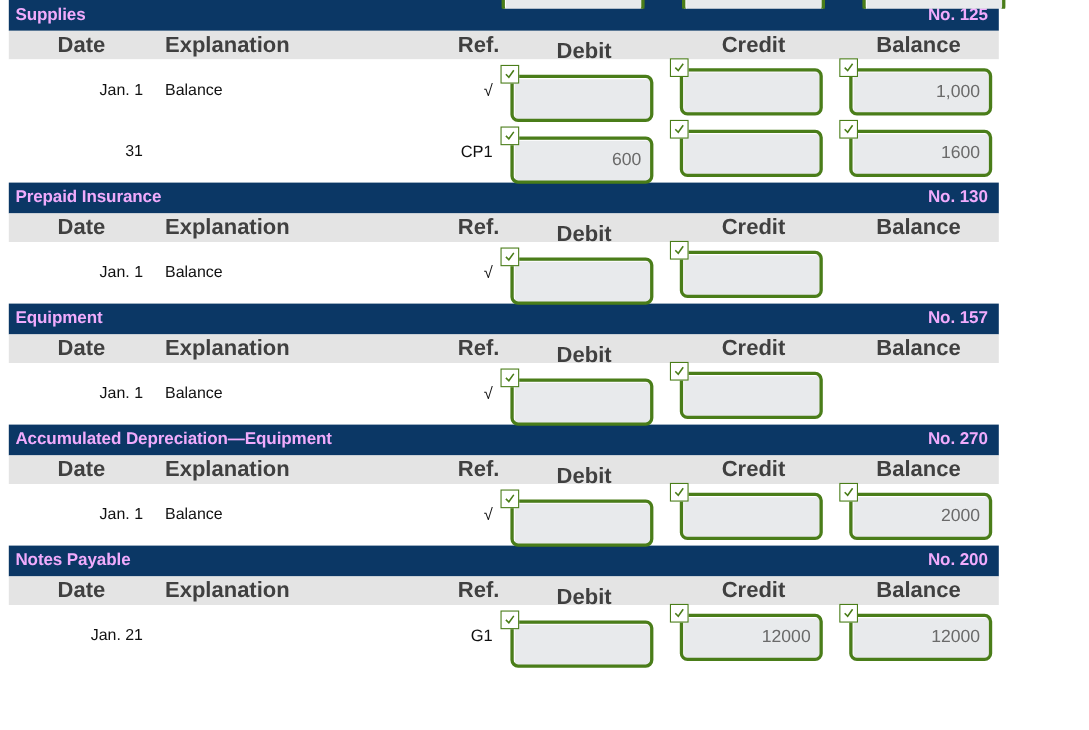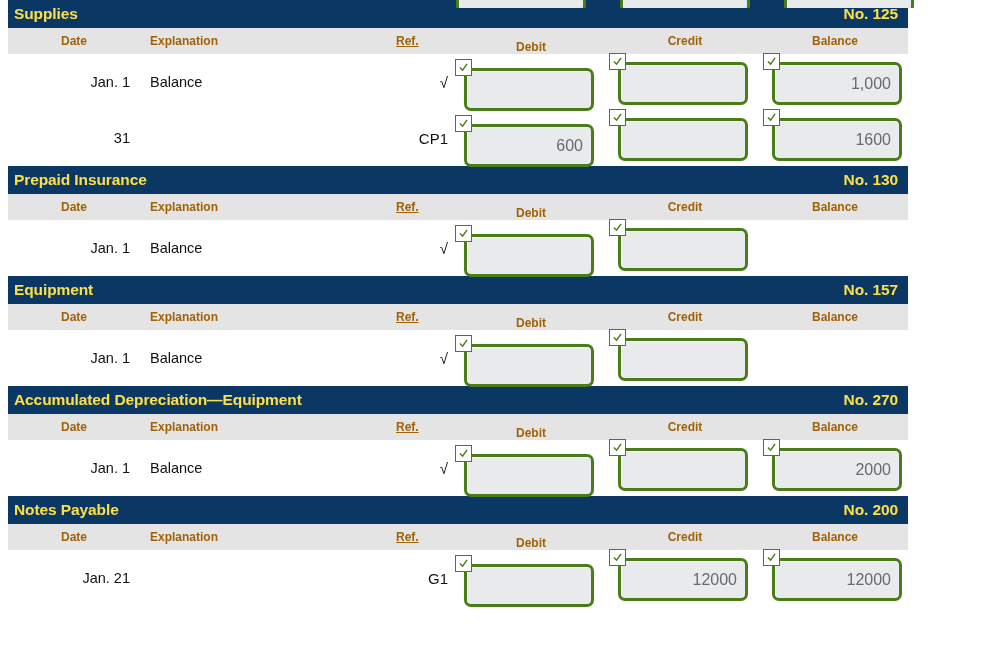--- a/index.html
+++ b/index.html
@@ -27,54 +27,54 @@
   }
 
   
   .ledger {
     width: 900px;
     margin: 0 0 0 8px;
   }
 
   .acct-bar {
     background: #0b3765;
-    color: #fde047;
+    color: #f0abfc;
     height: 28px;
     display: flex;
     align-items: center;
     justify-content: space-between;
     padding: 0 10px 0 6px;
     font-weight: bold;
     font-size: 15.5px;
     letter-spacing: -0.1px;
   }
   .acct-title { white-space: nowrap; }
   .acct-no { white-space: nowrap; }
 
   .col-head {
     background: #e4e4e4;
     height: 26px;
     display: flex;
     align-items: center;
     font-weight: bold;
-    font-size: 12px;
-    color: #a16207;
+    font-size: 20px;
+    color: #404040;
   }
 
   
   .c-date   { width: 132px; text-align: right; padding-right: 10px; }
   .c-expl   { width: 256px; text-align: left; padding-left: 10px; }
   .c-ref    { width: 58px;  text-align: right; padding-right: 6px; }
   .c-debit  { width: 154px; text-align: center; margin-top: 12px; }
   .c-credit { width: 154px; text-align: center; }
   .c-bal    { width: 146px; text-align: center; }
 
   .col-head .c-date   { text-align: center; padding-right: 0; width: 132px; }
   .col-head .c-expl   { text-align: left; }
-  .col-head .c-ref    { text-align: left; padding-right: 0; text-decoration: underline; }
+  .col-head .c-ref    { text-align: right; padding-right: 0; }
 
   .data-row {
     display: flex;
     align-items: center;
     height: 56px;
     background: #ffffff;
     font-size: 14.5px;
     color: #111111;
   }
   .data-row .c-date { font-size: 14.5px; }

